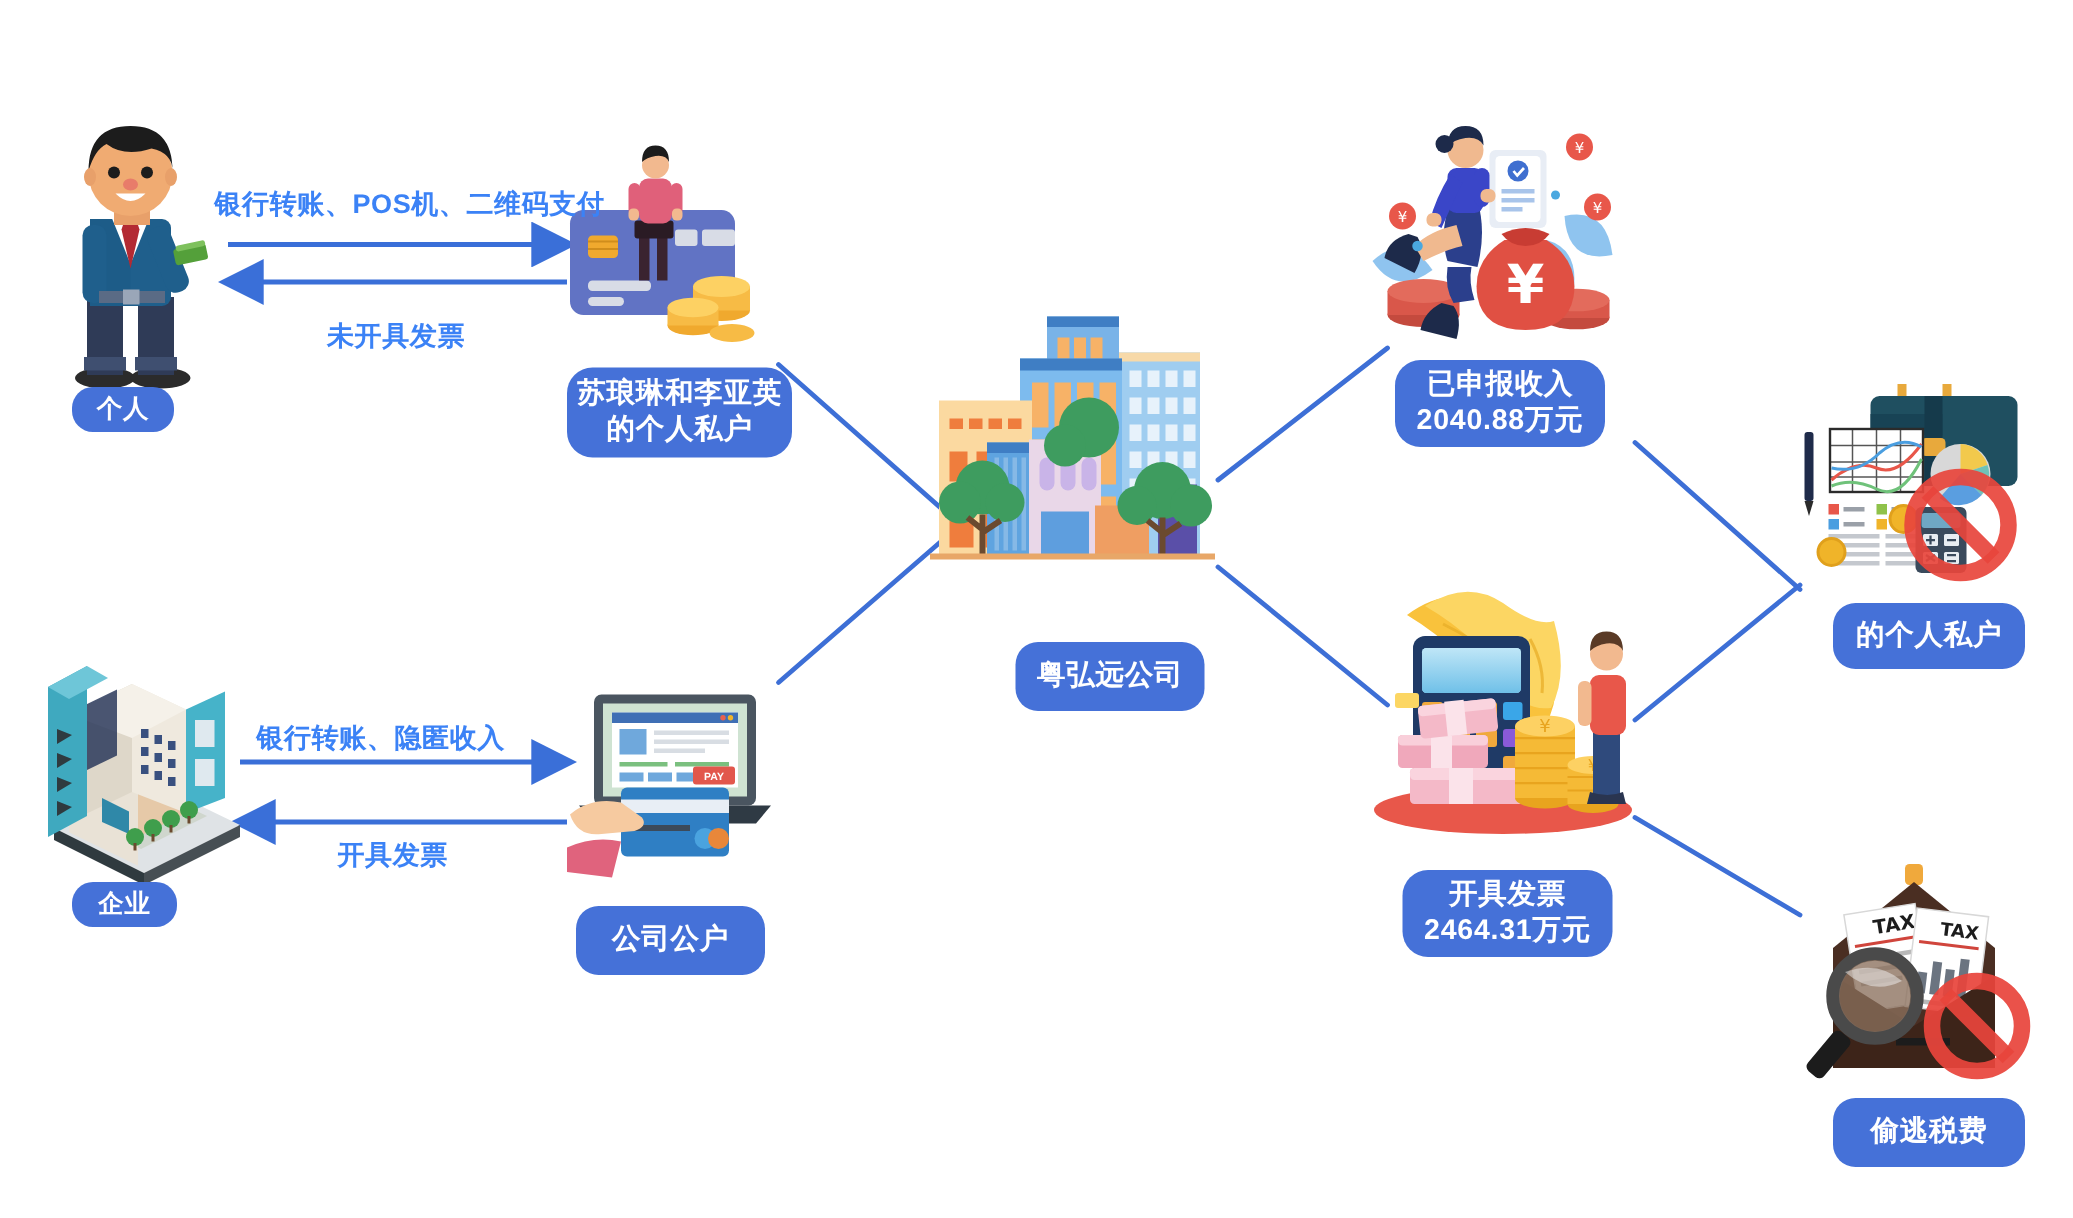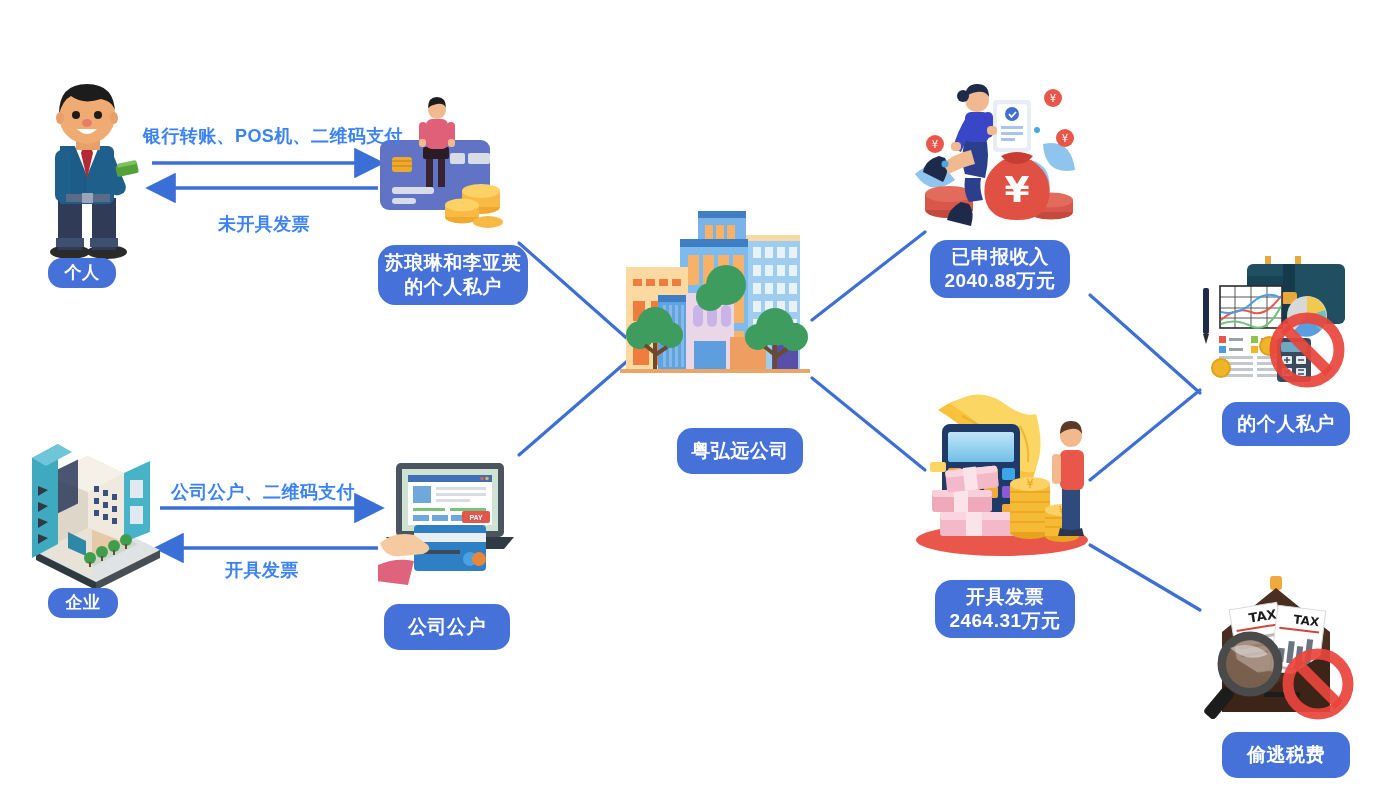--- a/index.html
+++ b/index.html
@@ -212,21 +212,21 @@
     <g fill="#3c4a5a">
         <rect x="42" y="95" width="40" height="4"></rect>
       </g>
     <circle cx="92" cy="104" r="7" fill="#4aa3df"></circle>
     <circle cx="101" cy="104" r="7" fill="#e8873a"></circle>
     <path d="M2 88 q14 -12 34 -8 l14 10 q4 6 -5 9 l-22 2 q-16 2 -21 -13z" fill="#f6caa0"></path>
     <path d="M0 110 q18 -8 36 -4 l-6 24 l-32 -4z" fill="#e0637d"></path>
   </svg>
   <div class="pill md" style="left:384px;top:604px;width:126px;height:46px;">公司公户</div>
 
-  <div class="flowtext" style="left:171px;top:480px;">公司公户、二维码支付</div>
+  <div class="flowtext" style="left:171px;top:480px;">银行转账、隐匿收入</div>
   <div class="flowtext" style="left:225px;top:558px;">开具发票</div>
 
   <svg class="illu" style="left:620px;top:205px;" width="200" height="185" viewBox="0 0 200 185">
     <rect x="78" y="6" width="48" height="120" fill="#79b3e8"></rect>
     <rect x="78" y="6" width="48" height="7" fill="#3f7ec4"></rect>
     <g fill="#f7b267">
       <rect x="85" y="20" width="8" height="26"></rect>
         <rect x="96" y="20" width="8" height="26"></rect>
       <rect x="107" y="20" width="8" height="26"></rect>
         <rect x="85" y="52" width="8" height="26"></rect>

